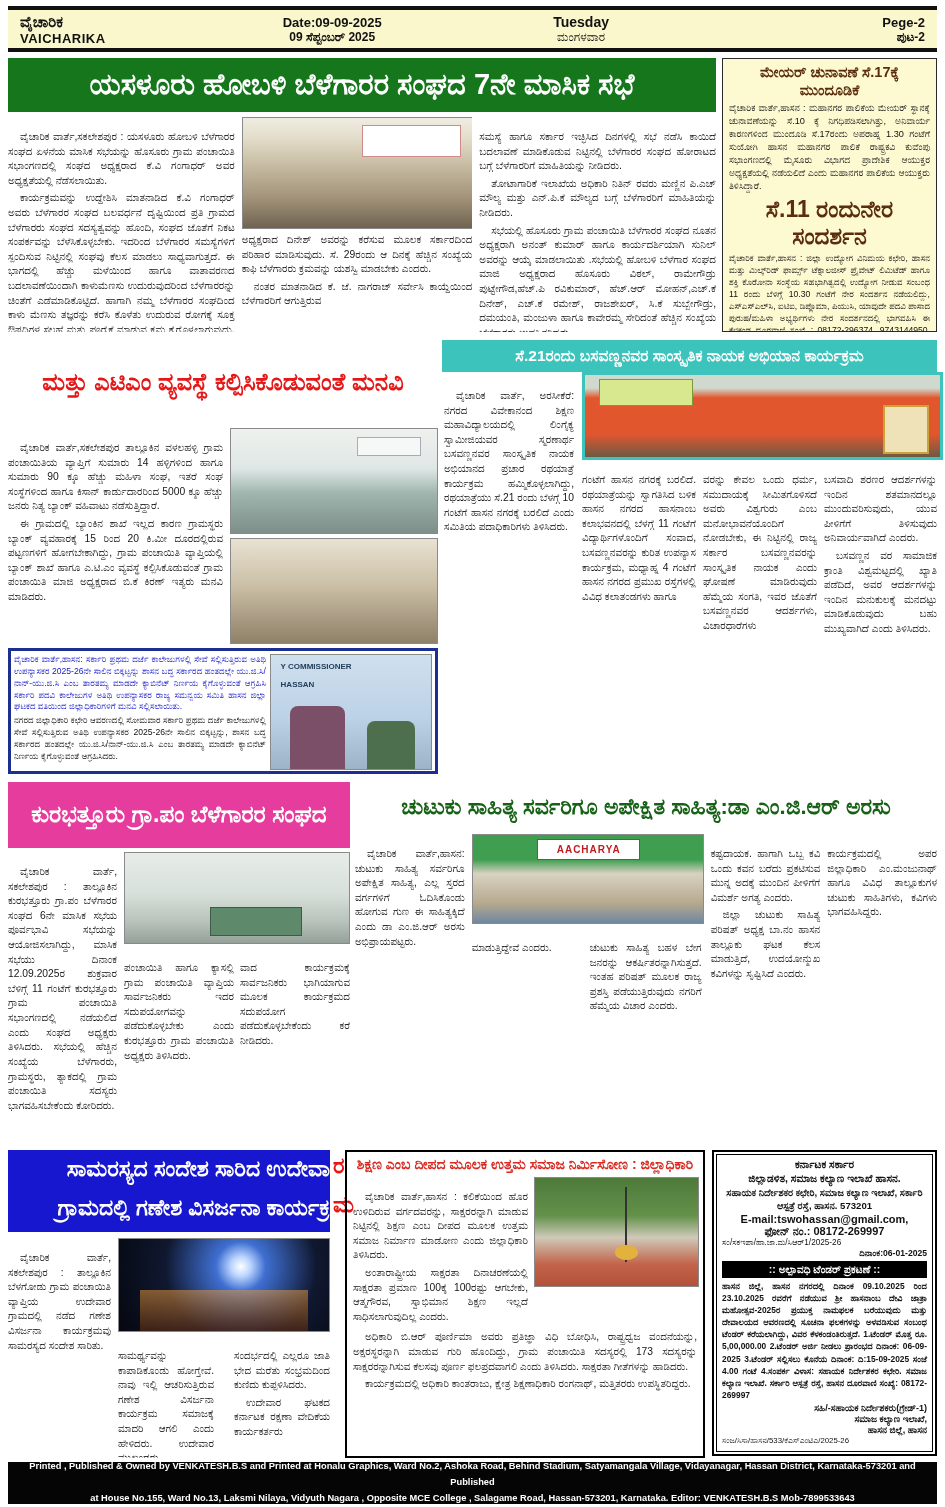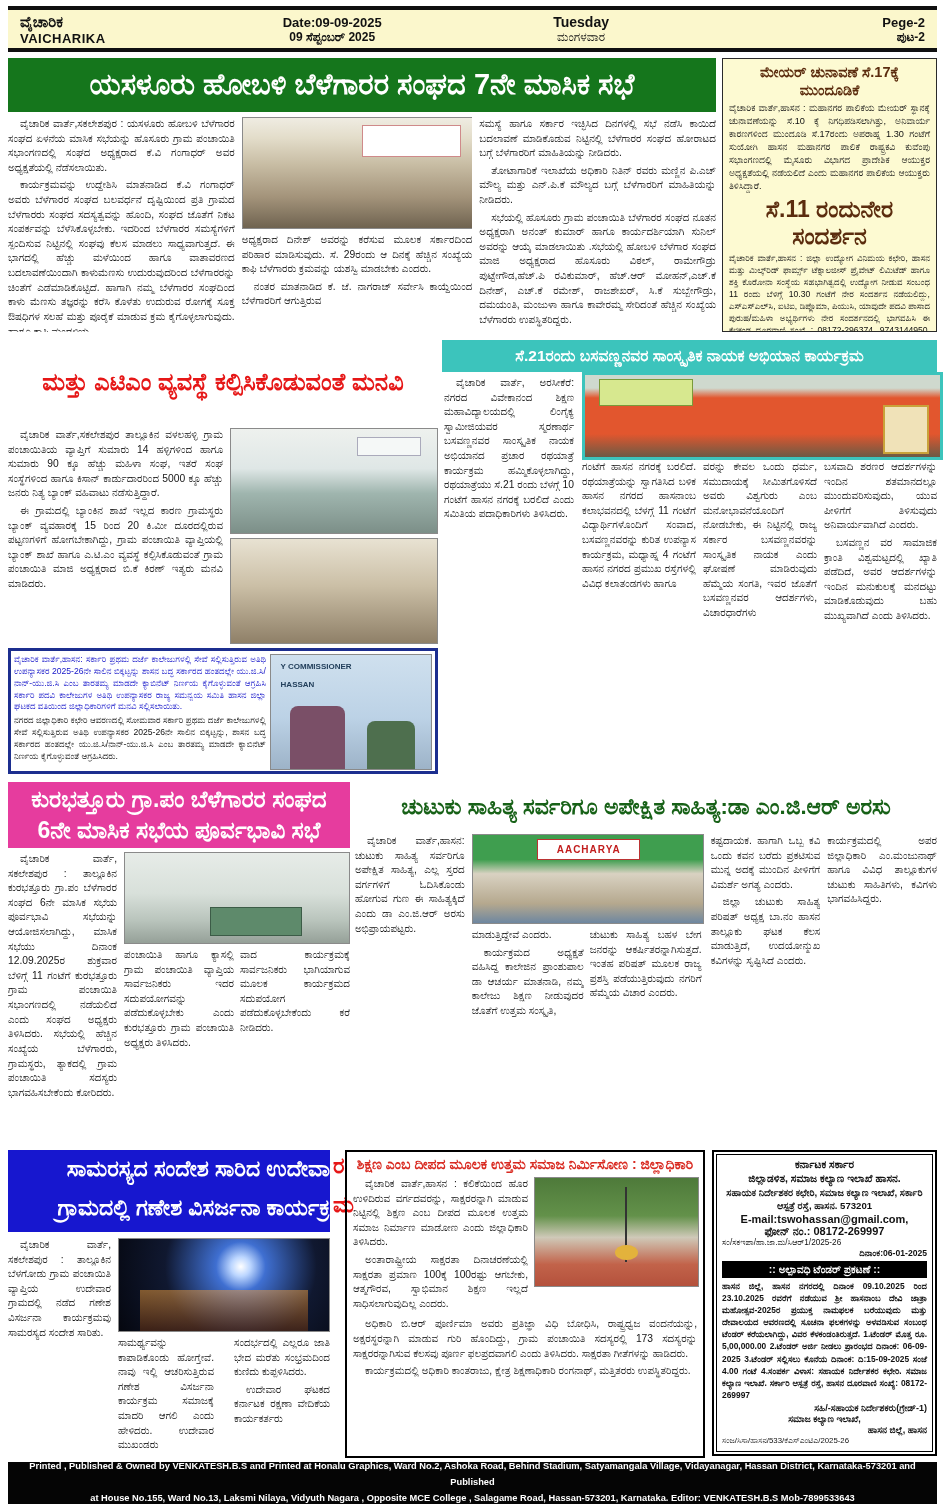--- a/index.html
+++ b/index.html
@@ -1,20 +1,20 @@
 <!DOCTYPE html>
 <html><head>
 <meta charset="utf-8">
 <style>
   html,body{margin:0;padding:0;background:#e9e9e9;}
   #page{position:relative;width:945px;height:1507px;background:#fff;margin:0 auto;
         font-family:"Liberation Sans","DejaVu Sans",sans-serif;color:#111;overflow:hidden;}
   .abs{position:absolute;}
   .jt{text-align:justify;}
-  .bodytxt{font-size:10.3px;line-height:1.42;color:#151515;}
+  .bodytxt{font-size:10.3px;line-height:1.42;color:#151515;margin-top:13px;}
   .bodytxt p{margin:0 0 3px 0;text-indent:12px;}
   .bodytxt p.nofirst{text-indent:0;}
   .cols{display:flex;gap:7px;}
   .photo{position:relative;border:1px solid #8a8a8a;overflow:hidden;flex:none;}
   .banner-strip{position:absolute;background:#fff;border:1px solid #cf8a8a;}
   .headline-center{display:flex;align-items:center;justify-content:center;text-align:center;font-weight:bold;}
   .boxed{box-sizing:border-box;}
 </style>
 </head>
 <body>
@@ -131,21 +131,20 @@
       <p class="nofirst">ವರನ್ನು ಕೇವಲ ಒಂದು ಧರ್ಮ, ಸಮುದಾಯಕ್ಕೆ ಸೀಮಿತಗೊಳಿಸದೆ ಅವರು ವಿಶ್ವಗುರು ಎಂಬ ಮನೋಭಾವನೆಯೊಂದಿಗೆ ನೋಡಬೇಕು, ಈ ನಿಟ್ಟಿನಲ್ಲಿ ರಾಜ್ಯ ಸರ್ಕಾರ ಬಸವಣ್ಣನವರನ್ನು ಸಾಂಸ್ಕೃತಿಕ ನಾಯಕ ಎಂದು ಘೋಷಣೆ ಮಾಡಿರುವುದು ಹೆಮ್ಮೆಯ ಸಂಗತಿ, ಇವರ ಜೊತೆಗೆ ಬಸವಣ್ಣನವರ ಆದರ್ಶಗಳು, ವಿಚಾರಧಾರೆಗಳು</p>
     </div>
     <div class="bodytxt jt" style="width:113px;overflow:hidden;">
       <p class="nofirst">ಬಸವಾದಿ ಶರಣರ ಆದರ್ಶಗಳನ್ನು ಇಂದಿನ ಶತಮಾನದಲ್ಲೂ ಮುಂದುವರಿಸುವುದು, ಯುವ ಪೀಳಿಗೆಗೆ ತಿಳಿಸುವುದು ಅನಿವಾರ್ಯವಾಗಿದೆ ಎಂದರು.</p>
       <p>ಬಸವಣ್ಣನ ವರ ಸಾಮಾಜಿಕ ಕ್ರಾಂತಿ ವಿಶ್ವಮಟ್ಟದಲ್ಲಿ ಖ್ಯಾತಿ ಪಡೆದಿದೆ, ಅವರ ಆದರ್ಶಗಳನ್ನು ಇಂದಿನ ಮನುಕುಲಕ್ಕೆ ಮನದಟ್ಟು ಮಾಡಿಕೊಡುವುದು ಬಹು ಮುಖ್ಯವಾಗಿದೆ ಎಂದು ತಿಳಿಸಿದರು.</p>
     </div>
   </div>
 
   <div class="abs headline-center" style="left:8px;top:782px;width:342px;height:66px;background:#e63c9e;color:#fff;font-size:23px;line-height:1.35;flex-direction:column;">
     <div>ಕುರಭತ್ತೂರು ಗ್ರಾ.ಪಂ ಬೆಳೆಗಾರರ ಸಂಘದ</div>
-    <div>6ನೇ ಮಾಸಿಕ ಸಭೆಯ ಪೂರ್ವಭಾವಿ ಸಭೆ</div>
   </div>
   <div class="abs cols" style="left:8px;top:852px;width:342px;height:292px;overflow:hidden;">
     <div class="bodytxt jt" style="width:112px;overflow:hidden;">
       <p>ವೈಚಾರಿಕ ವಾರ್ತೆ, ಸಕಲೇಶಪುರ : ತಾಲ್ಲೂಕಿನ ಕುರಭತ್ತೂರು ಗ್ರಾ.ಪಂ ಬೆಳೆಗಾರರ ಸಂಘದ 6ನೇ ಮಾಸಿಕ ಸಭೆಯ ಪೂರ್ವಭಾವಿ ಸಭೆಯನ್ನು ಆಯೋಜಿಸಲಾಗಿದ್ದು, ಮಾಸಿಕ ಸಭೆಯು ದಿನಾಂಕ 12.09.2025ರ ಶುಕ್ರವಾರ ಬೆಳಿಗ್ಗೆ 11 ಗಂಟೆಗೆ ಕುರಭತ್ತೂರು ಗ್ರಾಮ ಪಂಚಾಯಿತಿ ಸಭಾಂಗಣದಲ್ಲಿ ನಡೆಯಲಿದೆ ಎಂದು ಸಂಘದ ಅಧ್ಯಕ್ಷರು ತಿಳಿಸಿದರು. ಸಭೆಯಲ್ಲಿ ಹೆಚ್ಚಿನ ಸಂಖ್ಯೆಯ ಬೆಳೆಗಾರರು, ಗ್ರಾಮಸ್ಥರು, ತ್ಯಾಕದಲ್ಲಿ ಗ್ರಾಮ ಪಂಚಾಯಿತಿ ಸದಸ್ಯರು ಭಾಗವಹಿಸಬೇಕೆಂದು ಕೋರಿದರು.</p>
     </div>
     <div style="width:226px;">
       <div class="photo" style="width:224px;height:90px;background:linear-gradient(180deg,#e7ece8 0%,#d8e0da 45%,#b9c4bc 75%,#95a098 100%);">
         <div style="position:absolute;left:38%;bottom:8%;width:40%;height:30%;background:#5e8a6b;border:1px solid #3c5c47;"></div>
       </div>
       <div class="cols" style="margin-top:4px;gap:6px;">
@@ -168,21 +167,20 @@
     </div>
     <div style="width:232px;">
       <div class="photo" style="width:230px;height: 88px;background:linear-gradient(180deg,#3f9e4f 0%,#3f9e4f 28%,#d9d2c2 44%,#b5a88e 78%,#6e87a0 100%);">
         <div style="position:absolute;left:28%;top:4%;width:44%;height:22%;background:#fff;border:1px solid #b33;display:flex;align-items:center;justify-content:center;">
           <span style="color:#c21d1d;font-size:10px;font-weight:bold;letter-spacing:1px;">AACHARYA</span>
         </div>
       </div>
       <div class="cols" style="margin-top:4px;gap:6px;">
         <div class="bodytxt jt" style="width:112px;overflow:hidden;">
           <p class="nofirst">ಮಾಡುತ್ತಿದ್ದೇವೆ ಎಂದರು.</p>
-          <p>ಕಾರ್ಯಕ್ರಮದ ಅಧ್ಯಕ್ಷತೆ ವಹಿಸಿದ್ದ ಕಾಲೇಜಿನ ಪ್ರಾಂಶುಪಾಲ ಡಾ ಆಚರ್ಯ ಮಾತನಾಡಿ, ನಮ್ಮ ಕಾಲೇಜು ಶಿಕ್ಷಣ ನೀಡುವುದರ ಜೊತೆಗೆ ಉತ್ತಮ ಸಂಸ್ಕೃತಿ,</p>
         </div>
         <div class="bodytxt jt" style="width:112px;overflow:hidden;">
           <p class="nofirst">ಚುಟುಕು ಸಾಹಿತ್ಯ ಬಹಳ ಬೇಗ ಜನರನ್ನು ಆಕರ್ಷಿತರನ್ನಾಗಿಸುತ್ತದೆ. ಇಂತಹ ಪರಿಷತ್ ಮೂಲಕ ರಾಜ್ಯ ಪ್ರಶಸ್ತಿ ಪಡೆಯುತ್ತಿರುವುದು ನಗರಿಗೆ ಹೆಮ್ಮೆಯ ವಿಚಾರ ಎಂದರು.</p>
         </div>
       </div>
     </div>
     <div class="bodytxt jt" style="width:110px;overflow:hidden;">
       <p class="nofirst">ಕಷ್ಟದಾಯಕ. ಹಾಗಾಗಿ ಒಬ್ಬ ಕವಿ ಒಂದು ಕವನ ಬರೆದು ಪ್ರಕಟಿಸುವ ಮುನ್ನ ಅದಕ್ಕೆ ಮುಂದಿನ ಪೀಳಿಗೆಗೆ ವಿಮರ್ಶೆ ಅಗತ್ಯ ಎಂದರು.</p>
       <p>ಜಿಲ್ಲಾ ಚುಟುಕು ಸಾಹಿತ್ಯ ಪರಿಷತ್ ಅಧ್ಯಕ್ಷ ಬಾ.ನಂ ಹಾಸನ ತಾಲ್ಲೂಕು ಘಟಕ ಕೆಲಸ ಮಾಡುತ್ತಿದೆ, ಉದಯೋನ್ಮುಖ ಕವಿಗಳನ್ನು ಸೃಷ್ಟಿಸಿದೆ ಎಂದರು.</p>
     </div>
@@ -244,21 +242,21 @@
       <div style="text-align:center;font-weight:bold;font-size:10.5px;">ಕರ್ನಾಟಕ ಸರ್ಕಾರ</div>
       <div style="text-align:center;font-weight:bold;font-size:10.5px;line-height:1.4;">ಜಿಲ್ಲಾಡಳಿತ, ಸಮಾಜ ಕಲ್ಯಾಣ ಇಲಾಖೆ ಹಾಸನ.</div>
       <div style="text-align:center;font-weight:bold;font-size:9.6px;line-height:1.4;">ಸಹಾಯಕ ನಿರ್ದೇಶಕರ ಕಛೇರಿ, ಸಮಾಜ ಕಲ್ಯಾಣ ಇಲಾಖೆ, ಸರ್ಕಾರಿ ಆಸ್ಪತ್ರೆ ರಸ್ತೆ, ಹಾಸನ. 573201</div>
       <div style="text-align:center;font-weight:bold;font-size:11px;">E-mail:tswohassan@gmail.com,</div>
       <div style="text-align:center;font-weight:bold;font-size:11px;">ಫೋನ್ ನಂ.: 08172-269997</div>
       <div style="font-size:8.2px;">ಸಂ/ಸಕಇಪಾ/ಹಾ.ಜಾ.ಮ/ಸಿಆರ್1/2025-26</div>
       <div style="font-size:8.6px;text-align:right;font-weight:bold;">ದಿನಾಂಕ:06-01-2025</div>
       <div style="background:#000;color:#fff;text-align:center;font-weight:bold;font-size:10.5px;padding:2px 0;margin:2px 0;">:: ಅಲ್ಪಾವಧಿ ಟೆಂಡರ್ ಪ್ರಕಟಣೆ ::</div>
       <div class="jt" style="font-size:8.4px;line-height:1.45;font-weight:bold;">ಹಾಸನ ಜಿಲ್ಲೆ, ಹಾಸನ ನಗರದಲ್ಲಿ ದಿನಾಂಕ 09.10.2025 ರಿಂದ 23.10.2025 ರವರೆಗೆ ನಡೆಯುವ ಶ್ರೀ ಹಾಸನಾಂಬ ದೇವಿ ಜಾತ್ರಾ ಮಹೋತ್ಸವ-2025ರ ಪ್ರಯುಕ್ತ ನಾಮಫಲಕ ಬರೆಯುವುದು ಮತ್ತು ದೇವಾಲಯದ ಆವರಣದಲ್ಲಿ ಸೂಚನಾ ಫಲಕಗಳನ್ನು ಅಳವಡಿಸುವ ಸಂಬಂಧ ಟೆಂಡರ್ ಕರೆಯಲಾಗಿದ್ದು, ವಿವರ ಕೆಳಕಂಡಂತಿರುತ್ತದೆ. 1.ಟೆಂಡರ್ ಮೊತ್ತ ರೂ. 5,00,000.00 2.ಟೆಂಡರ್ ಅರ್ಜಿ ನೀಡಲು ಪ್ರಾರಂಭದ ದಿನಾಂಕ: 06-09-2025 3.ಟೆಂಡರ್ ಸಲ್ಲಿಸಲು ಕೊನೆಯ ದಿನಾಂಕ: ದಿ:15-09-2025 ಸಂಜೆ 4.00 ಗಂಟೆ 4.ಸಂಪರ್ಕ ವಿಳಾಸ: ಸಹಾಯಕ ನಿರ್ದೇಶಕರ ಕಛೇರಿ. ಸಮಾಜ ಕಲ್ಯಾಣ ಇಲಾಖೆ. ಸರ್ಕಾರಿ ಆಸ್ಪತ್ರೆ ರಸ್ತೆ, ಹಾಸನ ದೂರವಾಣಿ ಸಂಖ್ಯೆ: 08172-269997</div>
       <div style="text-align:right;font-weight:bold;font-size:9px;margin-top:2px;">ಸಹಿ/-ಸಹಾಯಕ ನಿರ್ದೇಶಕರು(ಗ್ರೇಡ್-1)</div>
-      <div style="text-align:center;font-weight:bold;font-size:9px;">ಸಮಾಜ ಕಲ್ಯಾಣ ಇಲಾಖೆ,</div>
+      <div style="text-align:right;font-weight:bold;font-size:9px;">ಸಮಾಜ ಕಲ್ಯಾಣ ಇಲಾಖೆ,</div>
       <div style="text-align:right;font-weight:bold;font-size:9px;">ಹಾಸನ ಜಿಲ್ಲೆ, ಹಾಸನ</div>
       <div style="font-size:7.8px;">ಸಂಜ/ಸಿಸಾ/ಹಾಸನ/533/ಕೆಎಸ್ಎಂಟಿಎ/2025-26</div>
     </div>
   </div>
 
   <div class="abs" style="left:8px;top:1462px;width:929px;height:42px;background:#050505;color:#fff;display:flex;flex-direction:column;justify-content:center;text-align:center;font-size:9.3px;font-weight:bold;line-height:1.7;">
     <div>Printed ,  Published &amp; Owned by VENKATESH.B.S  and Printed at   Honalu Graphics, Ward No.2, Ashoka Road, Behind Stadium, Satyamangala Village, Vidayanagar, Hassan District, Karnataka-573201 and Published</div>
     <div>at House No.155,  Ward No.13, Laksmi Nilaya, Vidyuth Nagara , Opposite  MCE College , Salagame Road,    Hassan-573201, Karnataka.    Editor:  VENKATESH.B.S Mob-7899533643</div>
   </div>
 

